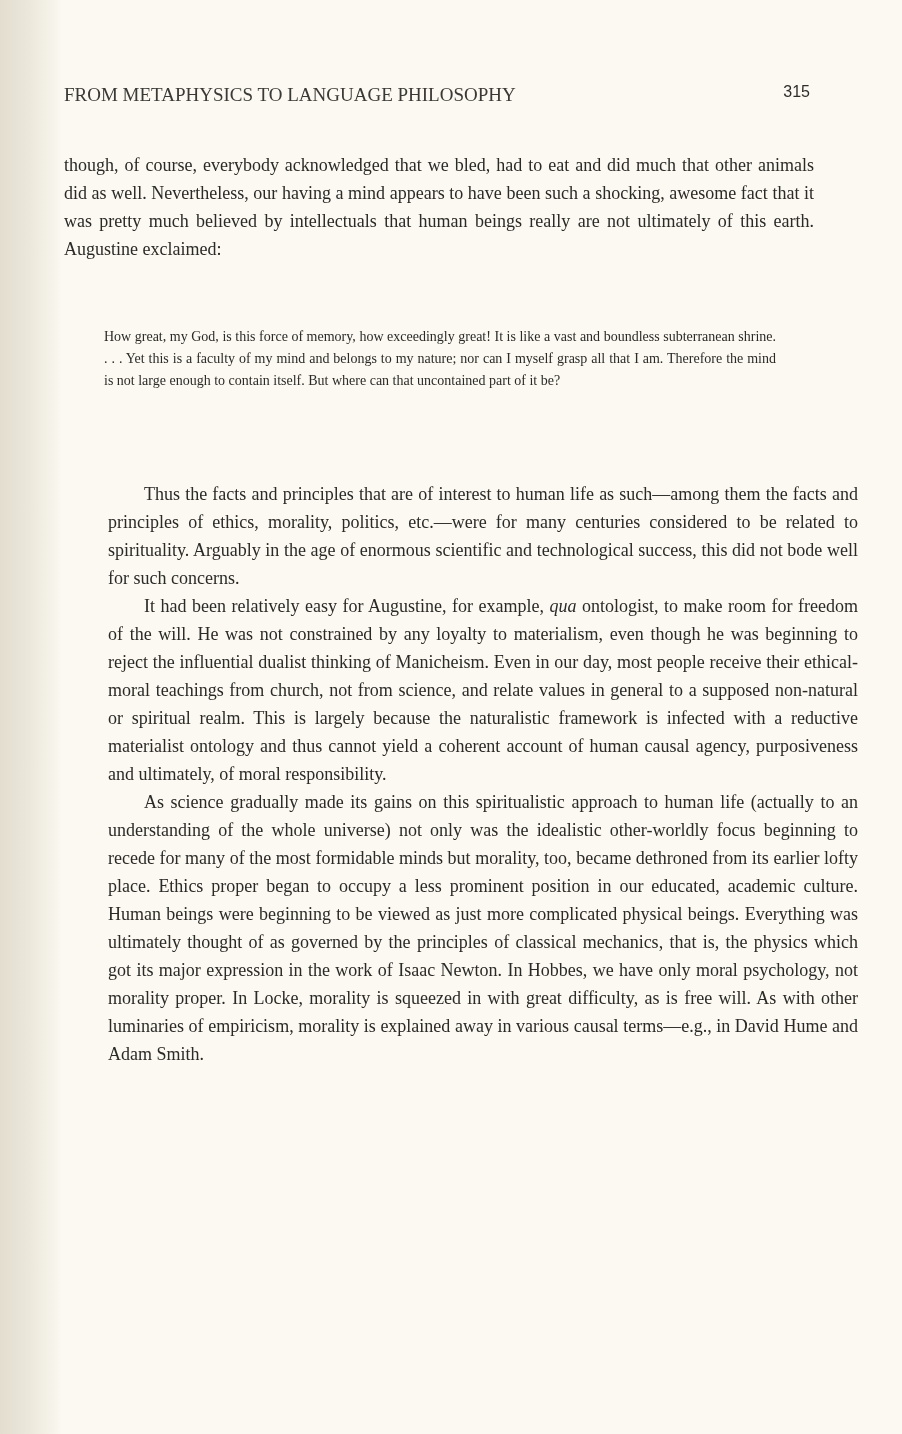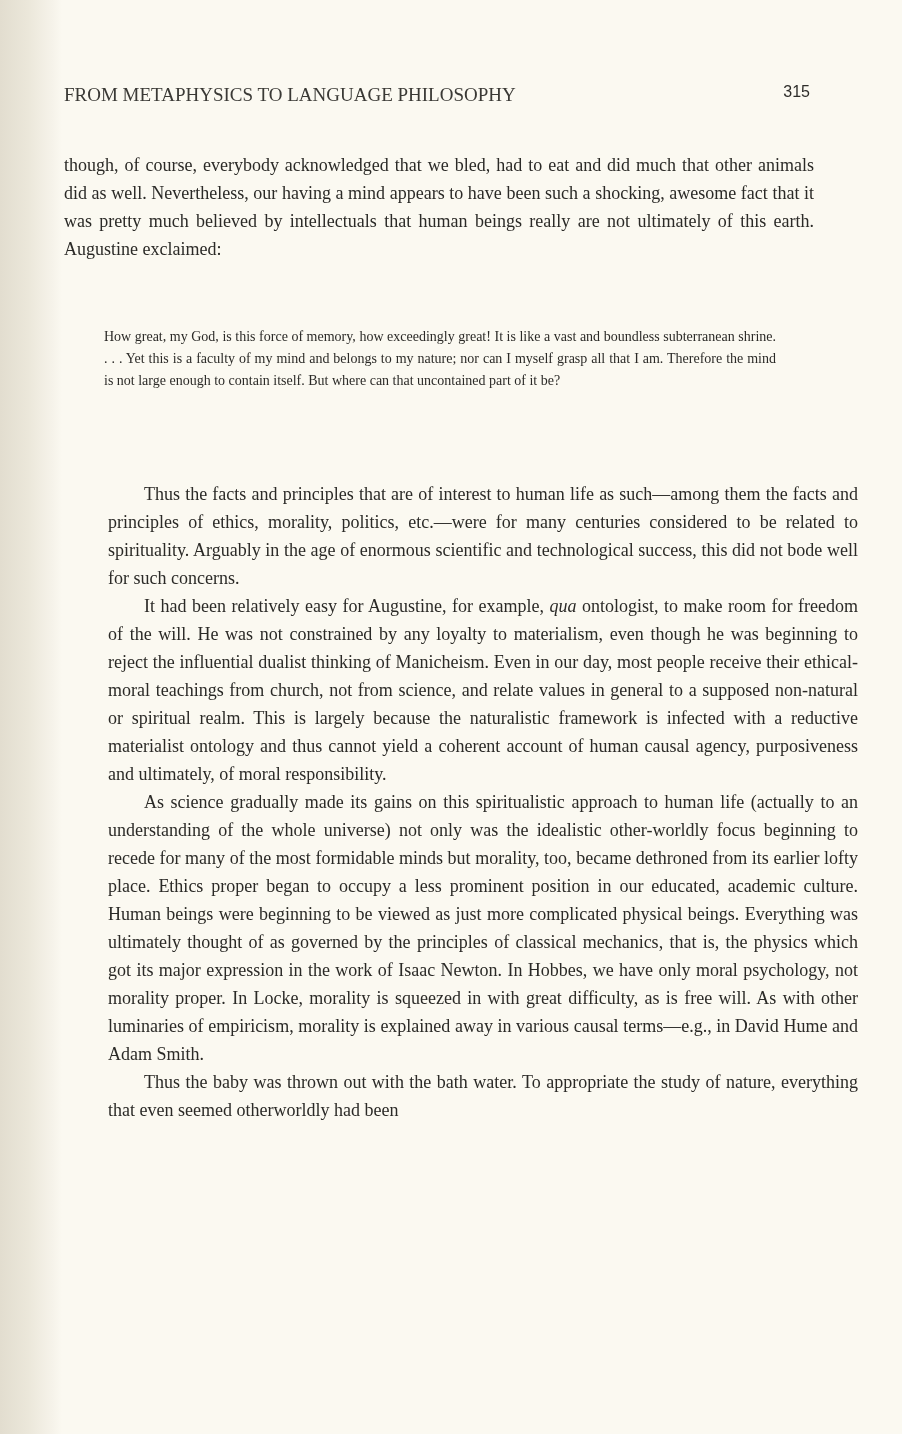--- a/index.html
+++ b/index.html
@@ -59,16 +59,15 @@
   </div>
 
   <div class="quote" style="top:326px;">
     <p>How great, my God, is this force of memory, how exceedingly great! It is like a vast and boundless subterranean shrine. . . . Yet this is a faculty of my mind and belongs to my nature; nor can I myself grasp all that I am. Therefore the mind is not large enough to contain itself. But where can that uncontained part of it be?</p>
   </div>
 
   <div class="body-text" style="top:480px;margin-left:44px;">
     <p class="para indent">Thus the facts and principles that are of interest to human life as such—among them the facts and principles of ethics, morality, politics, etc.—were for many centuries considered to be related to spirituality. Arguably in the age of enormous scientific and technological success, this did not bode well for such concerns.</p>
     <p class="para indent"><span>It had been relatively easy for Augustine, for example, </span><em>qua</em><span> ontologist, to make room for freedom of the will. He was not constrained by any loyalty to materialism, even though he was beginning to reject the influential dualist thinking of Manicheism. Even in our day, most people receive their ethical-moral teachings from church, not from science, and relate values in general to a supposed non-natural or spiritual realm. This is largely because the naturalistic framework is infected with a reductive materialist ontology and thus cannot yield a coherent account of human causal agency, purposiveness and ultimately, of moral responsibility.</span></p>
     <p class="para indent">As science gradually made its gains on this spiritualistic approach to human life (actually to an understanding of the whole universe) not only was the idealistic other-worldly focus beginning to recede for many of the most formidable minds but morality, too, became dethroned from its earlier lofty place. Ethics proper began to occupy a less prominent position in our educated, academic culture. Human beings were beginning to be viewed as just more complicated physical beings. Everything was ultimately thought of as governed by the principles of classical mechanics, that is, the physics which got its major expression in the work of Isaac Newton. In Hobbes, we have only moral psychology, not morality proper. In Locke, morality is squeezed in with great difficulty, as is free will. As with other luminaries of empiricism, morality is explained away in various causal terms—e.g., in David Hume and Adam Smith.</p>
-    <p class="para indent">Thus the baby was thrown out with the bath water. To appropriate the study of nature, everything that even seemed otherworldly had been</p>
   </div>
 
 </div>
 
 </body></html>

